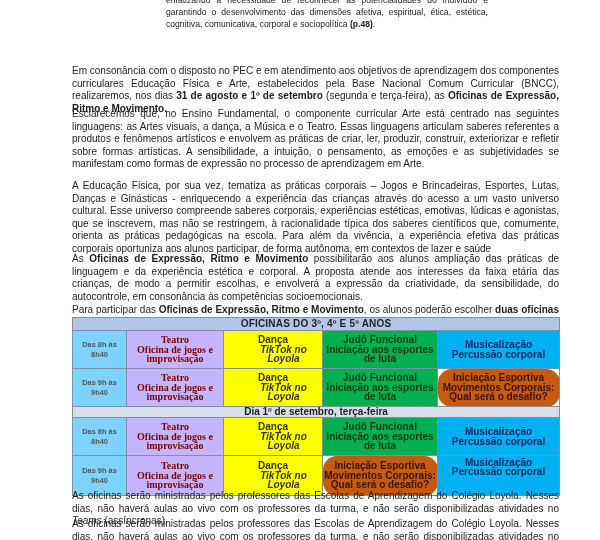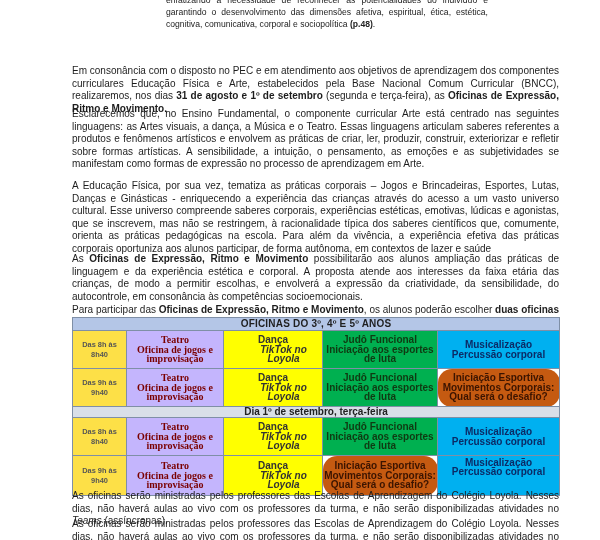--- a/index.html
+++ b/index.html
@@ -15,21 +15,21 @@
     .p3 { top:180px; }
     .p4 { top:253px; }
     .p5 { top:304px; }
     .p6 { top:490px; }
     .p7 { top:518px; }
 
     table.sched { position:absolute; left:56px; top:317px; width:487px; border-collapse:collapse; table-layout:fixed; font-family:"Liberation Sans", sans-serif; }
     table.sched td { border:1px solid #7f8fa6; padding:0; text-align:center; vertical-align:middle; font-size:10px; line-height:9.4px; font-weight:bold; }
     .title-row td { background:#b4c6e7; height:12px; font-size:8.8px; color:#1f1f1f; letter-spacing:0.2px; }
     .day-row td { background:#d9dfe8; height:10px; font-size:7.4px; color:#222; font-weight:bold; }
-    .time { background:#fde047; color:#555; font-weight:normal; font-size:7.4px !important; line-height:10px !important; }
+    .time { background:#7dd3fc; color:#555; font-weight:normal; font-size:7.4px !important; line-height:10px !important; }
     .c-red { background:#c4b5fd; color:#7a0000;font-family:Liberation Serif, serif; }
     .c-yellow { background:#ffff00; color:#333; }
     .c-green { background:#00b050; color:#0f3a12; }
     .c-blue { background:#00b0f0; color:#0b2b66; }
     .c-orange { background:#c55a11; color:#3b1400;border-radius:14px; }
     .act-row td { height:37px; }
     .c-yellow .sub { font-style:italic;padding-left:21px; }
     .line { display:block; }
   </style>
 </head>

